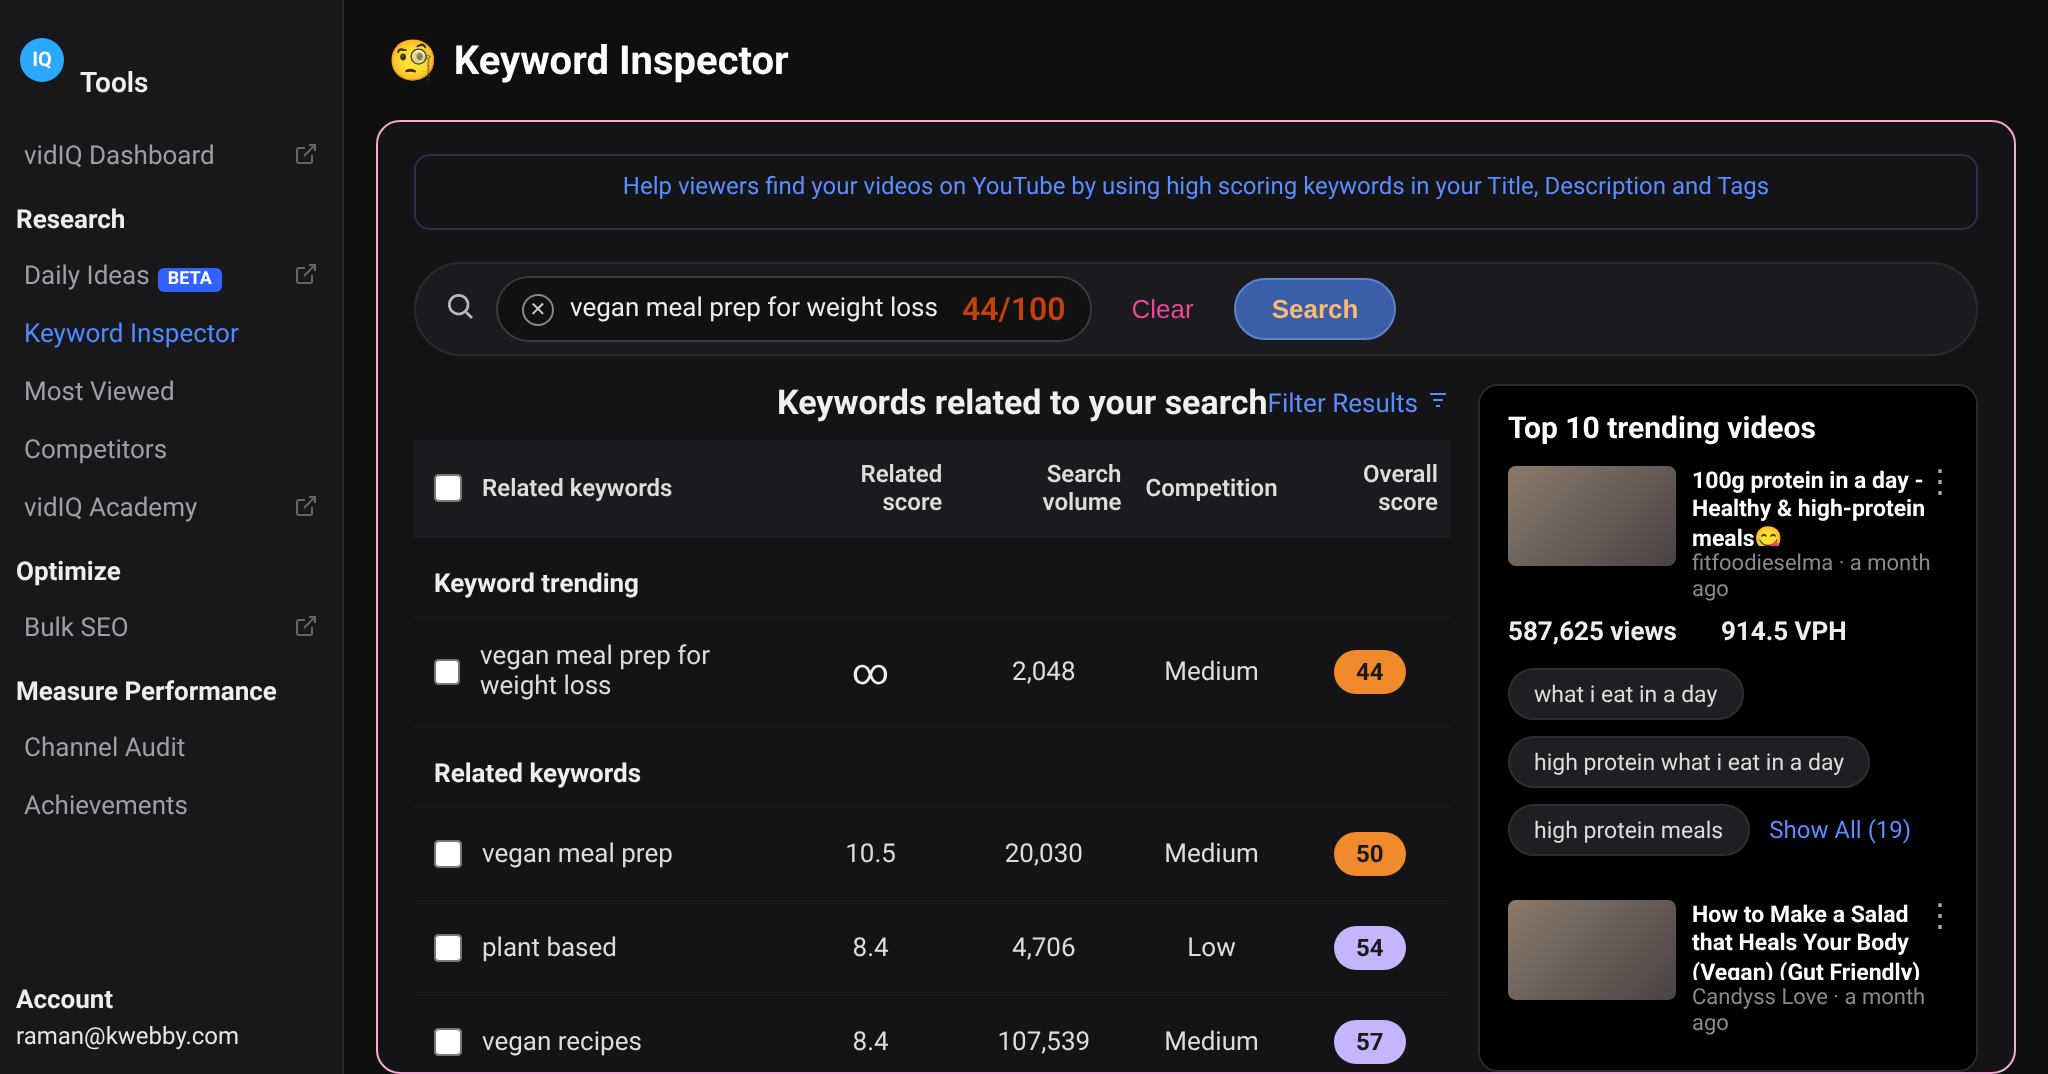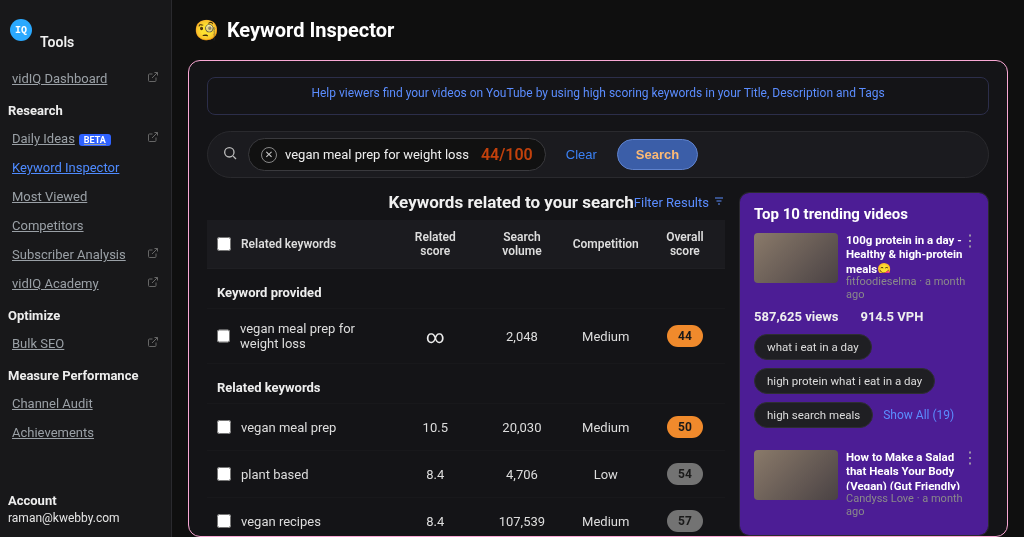--- a/index.html
+++ b/index.html
@@ -1,23 +1,23 @@
 <!DOCTYPE html>
 <html><head>
 <meta charset="utf-8">
 <style>
 * { box-sizing: border-box; margin: 0; padding: 0; }
 body { font-family: -apple-system, BlinkMacSystemFont, "Segoe UI", Roboto, sans-serif; background: #0f0f0f; color: #e5e5e5; width: 1024px; height: 537px; overflow: hidden; display: flex; }
 
 .sidebar { width: 172px; background: #18181a; border-right: 1px solid #2a2a2e; display: flex; flex-direction: column; padding: 0; overflow-y:auto; position:relative;}
 .sidebar-top { display:flex; align-items:center; gap:8px; padding:10px 12px 14px 10px;}
-.logo-badge { width:22px; height:22px; border-radius:50%; background:#2aa9ff; display:flex; align-items:center; justify-content:center; color:#fff; font-size:10px; font-weight:700;font-family:Liberation Mono, monospace;}
+.logo-badge { width:22px; height:22px; border-radius:50%; background:#2aa9ff; display:flex; align-items:center; justify-content:center; color:#fff; font-size:10px; font-weight:700;}
 .sidebar-top .label { font-size:14px; font-weight:600; color:#f0f0f0;margin-top:24px;}
 .sidebar-section-title { font-size:13px; font-weight:700; color:#eee; padding: 10px 12px 6px 8px;}
-.sidebar-item { display:flex; align-items:center; justify-content:space-between; padding:7px 12px 7px 12px; font-size:13px; color:#9aa0a6; cursor:pointer;text-decoration:underline;}
+.sidebar-item { display:flex; align-items:center; justify-content:space-between; padding:7px 12px 7px 12px; font-size:13px; color:#9aa0a6; cursor:pointer;}
 .sidebar-item.active { color:#4f8bff;}
 .sidebar-item .ext { font-size:11px; color:#666;}
 .beta-badge { background:#2f62ff; color:#fff; font-size:9px; font-weight:700; border-radius:3px; padding:1px 5px; margin-left:4px;}
 .account-block { padding:14px 12px 12px 8px; margin-top:auto;}
 .account-title { font-size:13px; font-weight:700; color:#eee; margin-bottom:3px;}
 .account-email { font-size:12px; color:#e5e5e5;}
 
 .main { flex:1; display:flex; flex-direction:column; overflow:hidden; }
 .header { display:flex; align-items:center; gap:8px; padding:18px 20px 12px 22px;}
 .header .emoji { font-size:20px;}
@@ -26,44 +26,44 @@
 .panel { margin:6px 16px 0 16px; background:#141417; border:1px solid #f9a8d4; border-radius:12px; padding:16px 18px 0 18px; flex:1; display:flex; flex-direction:column; overflow:hidden;}
 .help-banner { text-align:center; font-size:12px; color:#5b8dff; padding:4px 0 14px 0; border:1px solid #2c2e4a; border-radius:8px; margin-bottom:16px; padding-top:8px;}
 .help-banner span { color:#5b8dff;}
 
 .search-row { background:#1b1b1f; border:1px solid #2a2a2e; border-radius:28px; display:flex; align-items:center; padding:6px 8px 6px 14px; gap:10px;}
 .search-icon { color:#bbb; font-size:15px;}
 .keyword-chip { background:#111; border:1px solid #3a3a3e; border-radius:18px; display:flex; align-items:center; gap:8px; padding:6px 12px; color:#eee; font-size:13px;}
 .keyword-chip .close { display:inline-flex; width:16px; height:16px; border:1px solid #888; border-radius:50%; align-items:center; justify-content:center; font-size:10px; color:#ccc; cursor:pointer;}
 .keyword-chip .score { font-size:16px; color:#c2410c; font-weight:600; margin-left:4px;}
 .add-input { background:transparent; border:none; outline:none; color:#888; font-size:13px; flex:1; padding:4px;}
-.clear-btn { background:none; border:none; color:#3b82f6; font-size:13px; cursor:pointer; padding:6px 10px;}
+.clear-btn { background:none; border:none; color:#ec4899; font-size:13px; cursor:pointer; padding:6px 10px;}
 .search-btn { background:#3b5ea8; color:#fdba74; border:1px solid #5f82cc; border-radius:18px; padding:7px 18px; font-size:13px; font-weight:600; cursor:pointer;}
 
 .content-row { display:flex; gap:14px; margin-top:14px; flex:1; overflow:hidden;}
 .table-wrap { flex:1; display:flex; flex-direction:column; overflow:hidden;}
 .table-top { display:flex; align-items:center; justify-content:flex-end; margin-bottom:8px;}
 .table-title { font-size:17px; font-weight:700; color:#f0f0f0;}
 .filter-link { font-size:13px; color:#5b8dff; cursor:pointer; display:flex; align-items:center; gap:4px;}
 
 table { width:100%; border-collapse:collapse; font-size:13px;}
-thead th { background:#1b1b1f; color:#ddd; font-weight:600; text-align:center; padding:10px 6px; font-size:12px;}
+thead th { background:#1b1b1f; color:#ddd; font-weight:600; text-align:right; padding:10px 6px; font-size:12px;}
 thead th:first-child { text-align:left; padding-left:10px;}
 tbody td { padding:12px 6px; text-align:center; color:#ddd; border-top:1px solid rgba(255,255,255,0.02);}
 tbody td:first-child { text-align:left; padding-left:10px;}
 .group-row td { font-weight:700; color:#eee; font-size:13px; padding-top:16px; padding-bottom:8px; text-align:left;}
 .keyword-cell { display:flex; align-items:center; gap:10px;}
 .keyword-cell input[type=checkbox] { accent-color:#555; width:14px; height:14px; background:#222;}
 .keyword-cell .kw-text { max-width:170px; }
 .score-pill { display:inline-block; min-width:36px; padding:4px 10px; border-radius:14px; font-weight:700; font-size:12px; color:#1a1a1a;}
 .score-orange { background:#f08a2c;}
-.score-yellow { background:#737373;}
+.score-yellow { background:#c4b5fd;}
 .infinity { font-size:18px; color:#eee; }
 
-.trending { width:250px; background:#4c1d95; border:1px solid #2a2a2e; border-radius:10px; padding:12px 14px; overflow-y:auto;}
+.trending { width:250px; background:#000000; border:1px solid #2a2a2e; border-radius:10px; padding:12px 14px; overflow-y:auto;}
 .trending h3 { font-size:15px; font-weight:700; color:#fff; margin-bottom:10px;}
 .video-item { display:flex; gap:8px; margin-bottom:8px;}
 .thumb { width:84px; height:50px; background:linear-gradient(135deg,#8a7a6a,#4a4244); border-radius:4px; flex-shrink:0;}
 .video-meta { flex:1; position:relative;}
 .video-title { font-size:11.5px; font-weight:700; color:#fff; line-height:1.25; max-height:40px; overflow:hidden;}
 .video-channel { font-size:11px; color:#8a8a8a; margin-top:2px;}
 .more-dots { position:absolute; right:-4px; top:-2px; color:#aaa; font-size:16px; cursor:pointer;}
 .stats-row { display:flex; gap:22px; font-size:13px; font-weight:700; color:#eee; margin:6px 0 10px 0;}
 .tag-pill { display:inline-block; background:#1f1f23; border:1px solid #2e2e32; border-radius:16px; padding:5px 12px; font-size:11.5px; color:#ddd; margin:0 6px 8px 0; cursor:pointer;}
 .show-all { font-size:12px; color:#5b8dff; cursor:pointer; margin-left:4px;}
@@ -95,28 +95,20 @@
           </svg></span>
       </div>
       <div class="sidebar-item active">
         <span>Keyword Inspector</span>
       </div>
       <div class="sidebar-item">
         <span>Most Viewed</span>
       </div>
       <div class="sidebar-item">
         <span>Competitors</span>
-      </div>
-      <div class="sidebar-item">
-        <span>Subscriber Analysis</span>
-        <span class="ext"><svg width="12" height="12" viewBox="0 0 24 24" fill="none" stroke="currentColor" stroke-width="2">
-            <path d="M18 13v6a2 2 0 0 1-2 2H5a2 2 0 0 1-2-2V8a2 2 0 0 1 2-2h6"></path>
-            <polyline points="15 3 21 3 21 9"></polyline>
-            <line x1="10" y1="14" x2="21" y2="3"></line>
-          </svg></span>
       </div>
       <div class="sidebar-item">
         <span>vidIQ Academy</span>
         <span class="ext"><svg width="12" height="12" viewBox="0 0 24 24" fill="none" stroke="currentColor" stroke-width="2">
             <path d="M18 13v6a2 2 0 0 1-2 2H5a2 2 0 0 1-2-2V8a2 2 0 0 1 2-2h6"></path>
             <polyline points="15 3 21 3 21 9"></polyline>
             <line x1="10" y1="14" x2="21" y2="3"></line>
           </svg></span>
       </div>
       <div class="sidebar-section-title">Optimize</div>
@@ -195,21 +187,21 @@
                   </label>
                 </th>
               <th>Related score</th>
               <th>Search volume</th>
               <th>Competition</th>
               <th>Overall score</th>
             </tr>
           </thead>
           <tbody id="table-body">
               <tr class="group-row">
-                <td colspan="5">Keyword provided</td>
+                <td colspan="5">Keyword trending</td>
               </tr>
               <tr>
                 <td>
                   <label class="keyword-cell">
                     <input type="checkbox" style="">
                     <span class="kw-text">vegan meal prep for weight loss</span>
                   </label>
                 </td>
                 <td><span class="infinity">∞</span></td>
                 <td>2,048</td>
@@ -267,21 +259,21 @@
               <div class="video-meta">
                 <div class="more-dots">⋮</div>
                 <div class="video-title">100g protein in a day - Healthy &amp; high-protein meals😋 #whatieatinada...</div>
                 <div class="video-channel">fitfoodieselma · a month ago</div>
               </div>
             </div>
             <div class="stats-row">
               <span>587,625 views</span>
               <span>914.5 VPH</span>
             </div>
-            <div><span class="tag-pill">what i eat in a day</span><span class="tag-pill">high protein what i eat in a day</span><span class="tag-pill">high search meals</span><span class="show-all">Show All (19)</span></div>
+            <div><span class="tag-pill">what i eat in a day</span><span class="tag-pill">high protein what i eat in a day</span><span class="tag-pill">high protein meals</span><span class="show-all">Show All (19)</span></div>
             <div class="video-item" style="margin-top: 14px;">
               <div class="thumb"></div>
               <div class="video-meta">
                 <div class="more-dots">⋮</div>
                 <div class="video-title">How to Make a Salad that Heals Your Body (Vegan) (Gut Friendly) (Gluten...</div>
                 <div class="video-channel">Candyss Love · a month ago</div>
               </div>
             </div>
           </div>
       </div>

